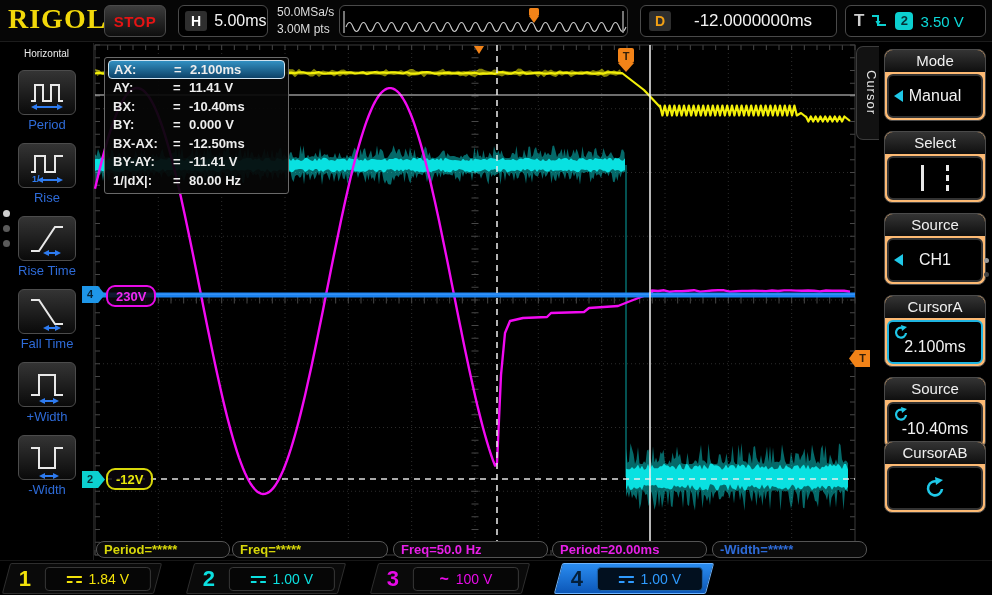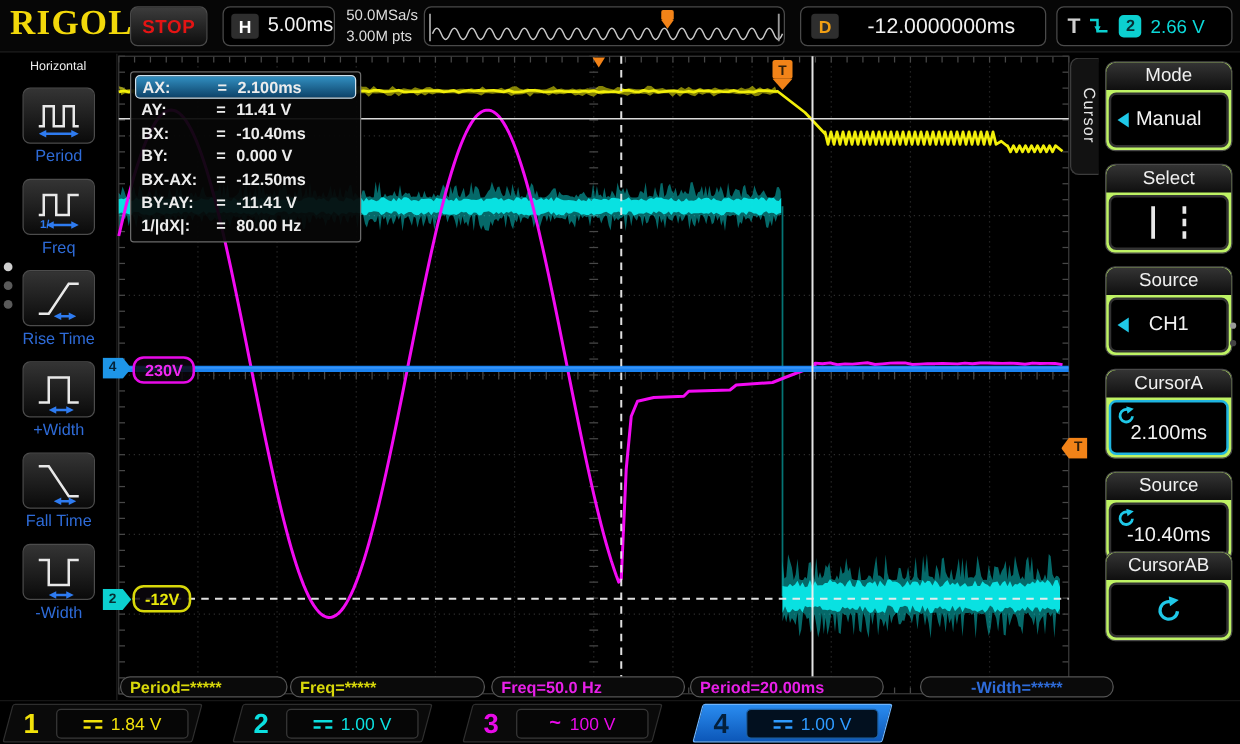--- a/index.html
+++ b/index.html
@@ -55,21 +55,21 @@
   #popup{position:absolute;left:9px;top:12px;width:185px;height:137px;background:rgba(6,6,6,.93);
          border:1px solid #6a6a6a;border-radius:3px;padding:2px 3px;}
   .pp-row{display:flex;height:18.5px;align-items:center;font-size:13px;font-weight:bold;color:#ededed;padding:0 5px;}
   .pp-row .l{width:60px;}
   .pp-row .e{width:16px;}
   .pp-row.hl{background:linear-gradient(180deg,#3290c2,#0d4268);border:1px solid #cfe3f0;border-radius:4px;}
   
   #cursor-tab{position:absolute;left:856px;top:46px;width:23px;height:94px;background:#121212;
               border:1px solid #3c3c3c;border-right:none;border-radius:7px 0 0 7px;color:#e6e6e6;font-size:13px;
               writing-mode:vertical-rl;text-align:center;letter-spacing:1px;}
-  .rm-section{position:absolute;left:884px;width:102px;border:1px solid #4a4a4a;border-radius:8px;background:#bef264;}
+  .rm-section{position:absolute;left:884px;width:102px;border:1px solid #4a4a4a;border-radius:8px;background:#fdba74;}
   .rm-label{height:22px;text-align:center;color:#f0f0f0;font-size:15px;line-height:21px;
             background:linear-gradient(180deg,#343434,#0f0f0f);border-radius:8px 8px 0 0;}
   .rm-value{margin:2px;height:44px;background:#000;border:2px solid #323232;border-radius:6px;position:relative;
             display:flex;align-items:center;justify-content:center;color:#f2f2f2;font-size:16px;cursor:pointer;}
   .rm-value.active{border-color:#1fb4e0;}
   .tri-left{position:absolute;left:5px;top:50%;margin-top:-6px;width:0;height:0;
             border-top:6px solid transparent;border-bottom:6px solid transparent;border-right:9px solid #1fc8e8;}
   .rot-icon{position:absolute;left:5px;top:3px;}
   .rm-value .val-text{margin-top:10px;}
   .sel-solid{display:inline-block;width:3px;height:26px;background:#e8e8e8;margin-right:22px;}
@@ -129,21 +129,21 @@
       <span class="tb-val">-12.0000000ms</span>
     </div>
 
     <div class="tb-box" id="t-block">
       <span class="t-letter">T</span>
       <svg width="17" height="16">
         <path d="M1,3 h6 v9 h8" stroke="#0cd0d0" stroke-width="2" fill="none"></path>
         <polygon points="4.5,8 9.5,8 7,13" fill="#0cd0d0"></polygon>
       </svg>
       <span class="trig-badge">2</span>
-      <span class="trig-level">2.66 V</span>
+      <span class="trig-level">3.50 V</span>
     </div>
   </div>
 
   <div id="left-sb">
     <div id="left-title">Horizontal</div>
     <div id="left-menu-items">
         <div class="lm-item">
           <div class="lm-icon">
             <svg width="40" height="44">
               <path d="M4,30 h4 v-16 h8 v16 h8 v-16 h8 v16 h4" stroke="#e8e8e8" stroke-width="2" fill="none"></path>
@@ -157,54 +157,54 @@
         <div class="lm-item">
           <div class="lm-icon">
             <svg width="40" height="44">
               <path d="M4,28 h4 v-16 h10 v16 h10 v-16 h8" stroke="#e8e8e8" stroke-width="2" fill="none"></path>
               <text x="5" y="38" fill="#2e7bf0" font-size="9" font-weight="bold">1/</text>
               <line x1="14" y1="36" x2="32" y2="36" stroke="#2e7bf0" stroke-width="2"></line>
               <polygon points="10,36 16,33 16,39" fill="#2e7bf0"></polygon>
               <polygon points="36,36 30,33 30,39" fill="#2e7bf0"></polygon>
             </svg>
           </div>
-          <div class="lm-label">Freq</div>
+          <div class="lm-label">Rise</div>
         </div>
         <div class="lm-item">
           <div class="lm-icon">
             <svg width="40" height="44">
               <path d="M4,34 h8 l16,-24 h8" stroke="#e8e8e8" stroke-width="2" fill="none"></path>
               <line x1="20" y1="36" x2="30" y2="36" stroke="#2e7bf0" stroke-width="2"></line>
               <polygon points="16,36 22,33 22,39" fill="#2e7bf0"></polygon>
               <polygon points="34,36 28,33 28,39" fill="#2e7bf0"></polygon>
             </svg>
           </div>
           <div class="lm-label">Rise Time</div>
         </div>
         <div class="lm-item">
           <div class="lm-icon">
             <svg width="40" height="44">
+              <path d="M4,10 h8 l16,24 h8" stroke="#e8e8e8" stroke-width="2" fill="none"></path>
+              <line x1="20" y1="38" x2="30" y2="38" stroke="#2e7bf0" stroke-width="2"></line>
+              <polygon points="16,38 22,35 22,41" fill="#2e7bf0"></polygon>
+              <polygon points="34,38 28,35 28,41" fill="#2e7bf0"></polygon>
+            </svg>
+          </div>
+          <div class="lm-label">Fall Time</div>
+        </div>
+        <div class="lm-item">
+          <div class="lm-icon">
+            <svg width="40" height="44">
               <path d="M4,32 h8 v-20 h16 v20 h8" stroke="#e8e8e8" stroke-width="2" fill="none"></path>
               <line x1="16" y1="38" x2="28" y2="38" stroke="#2e7bf0" stroke-width="2"></line>
               <polygon points="12,38 18,35 18,41" fill="#2e7bf0"></polygon>
               <polygon points="32,38 26,35 26,41" fill="#2e7bf0"></polygon>
             </svg>
           </div>
           <div class="lm-label">+Width</div>
-        </div>
-        <div class="lm-item">
-          <div class="lm-icon">
-            <svg width="40" height="44">
-              <path d="M4,10 h8 l16,24 h8" stroke="#e8e8e8" stroke-width="2" fill="none"></path>
-              <line x1="20" y1="38" x2="30" y2="38" stroke="#2e7bf0" stroke-width="2"></line>
-              <polygon points="16,38 22,35 22,41" fill="#2e7bf0"></polygon>
-              <polygon points="34,38 28,35 28,41" fill="#2e7bf0"></polygon>
-            </svg>
-          </div>
-          <div class="lm-label">Fall Time</div>
         </div>
         <div class="lm-item">
           <div class="lm-icon">
             <svg width="40" height="44">
               <path d="M4,12 h8 v20 h16 v-20 h8" stroke="#e8e8e8" stroke-width="2" fill="none"></path>
               <line x1="16" y1="40" x2="28" y2="40" stroke="#2e7bf0" stroke-width="2"></line>
               <polygon points="12,40 18,37 18,43" fill="#2e7bf0"></polygon>
               <polygon points="32,40 26,37 26,43" fill="#2e7bf0"></polygon>
             </svg>
           </div>
@@ -686,21 +686,21 @@
   <div class="side-dots">
       <i class="on"></i>
       <i></i>
     </div>
 
   <div id="pills">
       <div class="pill" style="left: 96px; width: 134px; color: rgb(216, 216, 10);">Period=*****</div>
       <div class="pill" style="left: 232px; width: 156px; color: rgb(216, 216, 10);">Freq=*****</div>
       <div class="pill" style="left: 393px; width: 155px; color: rgb(232, 32, 232);">Freq=50.0 Hz</div>
       <div class="pill" style="left: 552px; width: 155px; color: rgb(232, 32, 232);">Period=20.00ms</div>
-      <div class="pill" style="left: 736px; width: 155px; color: rgb(46, 107, 216); text-align: center;">-Width=*****</div>
+      <div class="pill" style="left: 712px; width: 155px; color: rgb(46, 107, 216);">-Width=*****</div>
     </div>
   <div id="chbar">
     <div id="ch-blocks">
         <div class="ch-block" style="left: 6px; background: rgb(10, 10, 10);">
           <div class="ch-inner">
             <div class="ch-num" style="color: rgb(242, 226, 10);">1</div>
             <div class="ch-box" style="color: rgb(242, 226, 10);">
               <div class="dc-icon">
                 <i></i>
                 <i></i>

